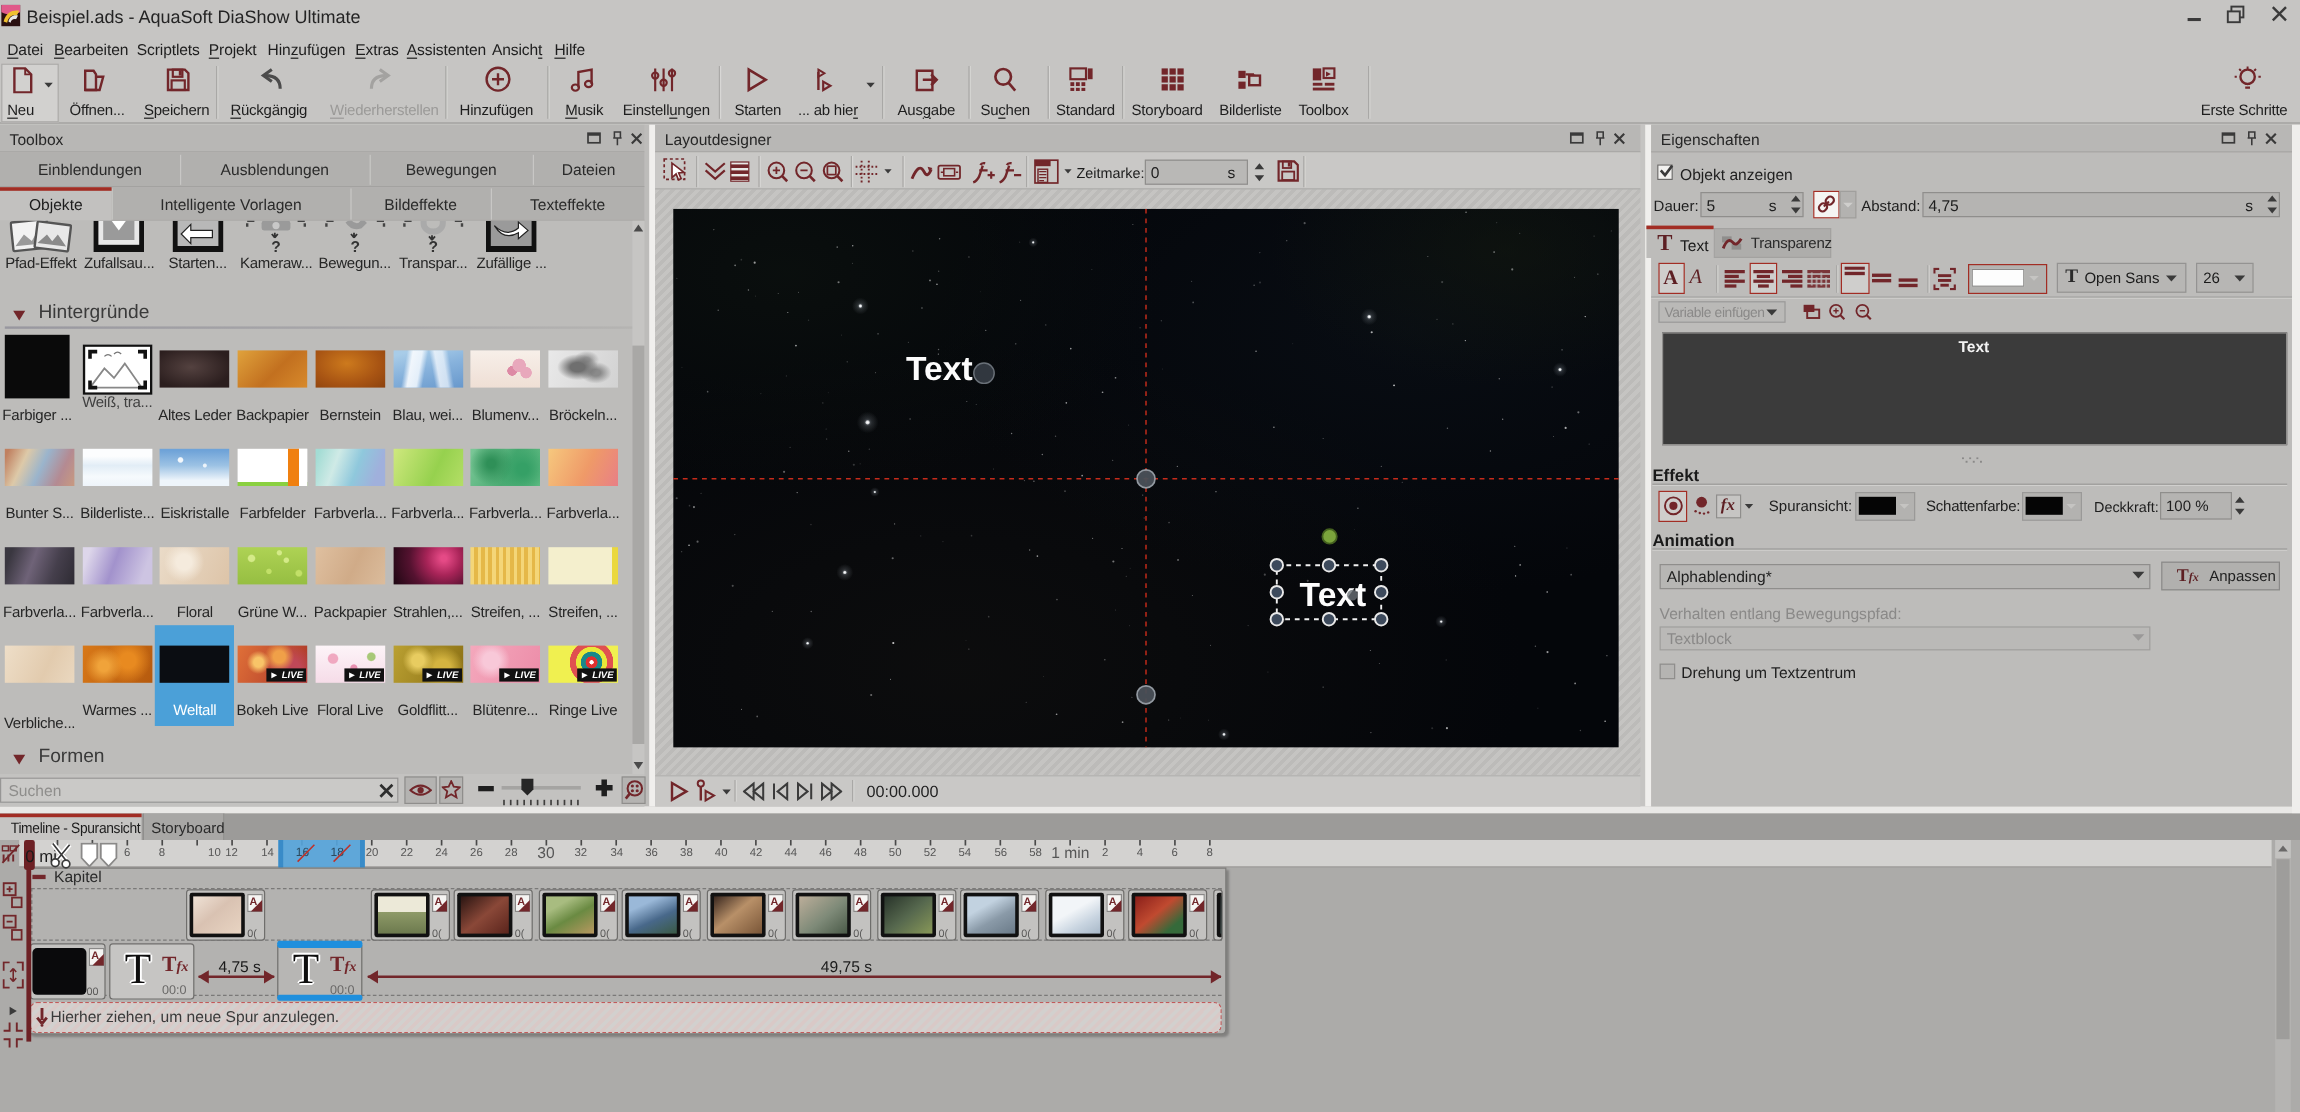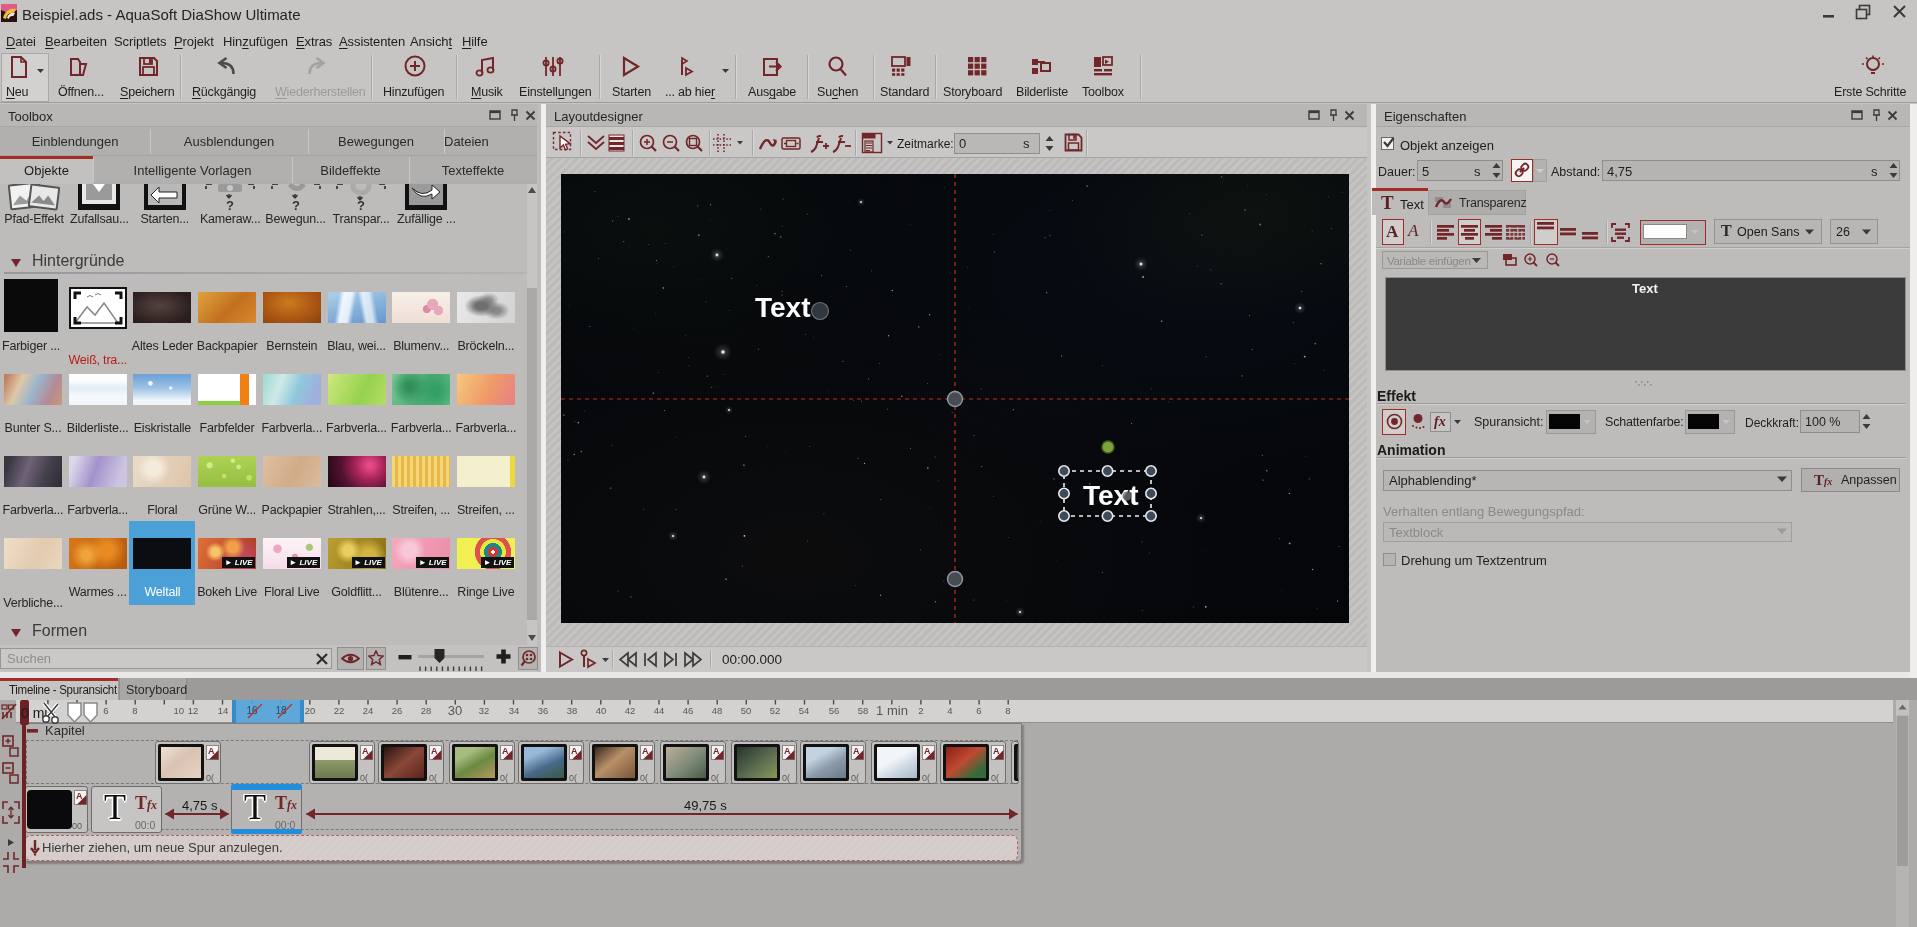--- a/index.html
+++ b/index.html
@@ -191,21 +191,21 @@
 <svg class="abs" style="left:525px;top:110px" width="11" height="11" viewBox="0 0 11 11">
     <path d="M1.5 1.5 L9.5 9.5 M9.5 1.5 L1.5 9.5" stroke="#3a3a3a" stroke-width="1.8"></path>
   </svg>
 <div class="abs" style="left:0;top:127px;width:537px;height:29px;background:#b1b0ae;border-bottom:1px solid #a3a2a0"></div>
 <div class="lbl" style="left:0px;top:134px;width:150px;text-align:center;font-size:13px;color:#2a2a2a">Einblendungen</div>
 <div class="abs" style="left:150px;top:129px;width:1px;height:25px;background:#c8c7c5"></div>
 <div class="lbl" style="left:150px;top:134px;width:158px;text-align:center;font-size:13px;color:#2a2a2a">Ausblendungen</div>
 <div class="abs" style="left:308px;top:129px;width:1px;height:25px;background:#c8c7c5"></div>
 <div class="lbl" style="left:308px;top:134px;width:136px;text-align:center;font-size:13px;color:#2a2a2a">Bewegungen</div>
 <div class="abs" style="left:444px;top:129px;width:1px;height:25px;background:#c8c7c5"></div>
-<div class="lbl" style="left:444px;top:134px;width:93px;text-align:left;font-size:13px;color:#2a2a2a">Dateien</div>
+<div class="lbl" style="left:444px;top:134px;width:93px;text-align:center;font-size:13px;color:#2a2a2a">Dateien</div>
 <div class="abs" style="left:0;top:156px;width:537px;height:28px;background:#b1b0ae;border-bottom:1px solid #aeadab"></div>
 <div class="abs" style="left:93px;top:157px;width:1px;height:26px;background:#c8c7c5"></div>
 <div class="lbl" style="left:93px;top:163px;width:199px;text-align:center;font-size:13px;color:#2a2a2a">Intelligente Vorlagen</div>
 <div class="abs" style="left:292px;top:157px;width:1px;height:26px;background:#c8c7c5"></div>
 <div class="lbl" style="left:292px;top:163px;width:117px;text-align:center;font-size:13px;color:#2a2a2a">Bildeffekte</div>
 <div class="abs" style="left:409px;top:157px;width:1px;height:26px;background:#c8c7c5"></div>
 <div class="lbl" style="left:409px;top:163px;width:128px;text-align:center;font-size:13px;color:#2a2a2a">Texteffekte</div>
 <div class="abs" style="left:0;top:156px;width:93px;height:28px;background:#c2c1bf;border-top:3px solid #a22d24"></div>
 <div class="lbl" style="left:0;top:163px;width:93px;text-align:center;font-size:13px;color:#1c1c1c">Objekte</div>
 <div class="tlabel" style="left:1.0px;top:212px;width:66px">Pfad-Effekt</div>
@@ -257,21 +257,21 @@
     <path d="M12 4 q10 10 20 2 l0 -5 8 7 -8 7 0 -5 q-12 7 -20 -6z" fill="#fff" stroke="#222" stroke-width="1"></path>
   </svg>
 <svg class="abs" style="left:10px;top:258px" width="12" height="10" viewBox="0 0 12 10">
     <path d="M1 1 h10 l-5 8z" fill="#72262a"></path>
   </svg>
 <div class="lbl" style="left:32px;top:252px;font-size:16px;color:#3a3a3a">Hintergründe</div>
 <div class="abs" style="left:4px;top:272px;width:525px;height:2px;background:linear-gradient(90deg,#98979f,#b5b4b2)"></div>
 <div class="thumb" style="left:4.0px;top:279px;width:54px;height:53px;background:#0a0a0a"></div>
 <div class="tlabel" style="left:0.0px;top:339px;width:62px;color:#262626">Farbiger ...</div>
 <div class="thumb" style="left:68.7px;top:287px;width:58px;height:42px;background:#fff"></div>
-<div class="tlabel" style="left:64.7px;top:353px;width:66px;color:#b91c1c">Weiß, tra...</div>
+<div class="tlabel" style="left:64.7px;top:328px;width:66px;color:#404040">Weiß, tra...</div>
 <div class="thumb" style="left:133.4px;top:292px;width:58px;height:31px;background:radial-gradient(ellipse at 45% 45%,#544240,#2b1e1e 75%)"></div>
 <div class="tlabel" style="left:129.4px;top:339px;width:66px;color:#262626">Altes Leder</div>
 <div class="thumb" style="left:198.10000000000002px;top:292px;width:58px;height:31px;background:linear-gradient(135deg,#e0a23c,#c2701f 55%,#d88a2c)"></div>
 <div class="tlabel" style="left:194.10000000000002px;top:339px;width:66px;color:#262626">Backpapier</div>
 <div class="thumb" style="left:262.8px;top:292px;width:58px;height:31px;background:radial-gradient(ellipse at 45% 35%,#cd7a1d,#a85413 60%,#8c420e)"></div>
 <div class="tlabel" style="left:258.8px;top:339px;width:66px;color:#262626">Bernstein</div>
 <div class="thumb" style="left:327.5px;top:292px;width:58px;height:31px;background:linear-gradient(100deg,rgba(255,255,255,0) 18%,rgba(250,252,255,0.9) 26%,rgba(245,250,255,0.85) 38%,rgba(255,255,255,0) 46%),linear-gradient(80deg,rgba(255,255,255,0) 55%,rgba(250,252,255,0.75) 62%,rgba(245,250,255,0.7) 72%,rgba(255,255,255,0) 80%),linear-gradient(165deg,#a8cce8 10%,#87b2dc 50%,#6898cc)"></div>
 <div class="tlabel" style="left:323.5px;top:339px;width:66px;color:#262626">Blau, wei...</div>
 <div class="thumb" style="left:392.20000000000005px;top:292px;width:58px;height:31px;background:radial-gradient(circle at 70% 40%,#e8a8bc 12%,transparent 13%),radial-gradient(circle at 60% 55%,#dd8aa5 10%,transparent 11%),radial-gradient(circle at 80% 60%,#e8a8bc 9%,transparent 10%),linear-gradient(#f7efe9,#efdfd5)"></div>
 <div class="tlabel" style="left:388.20000000000005px;top:339px;width:66px;color:#262626">Blumenv...</div>

